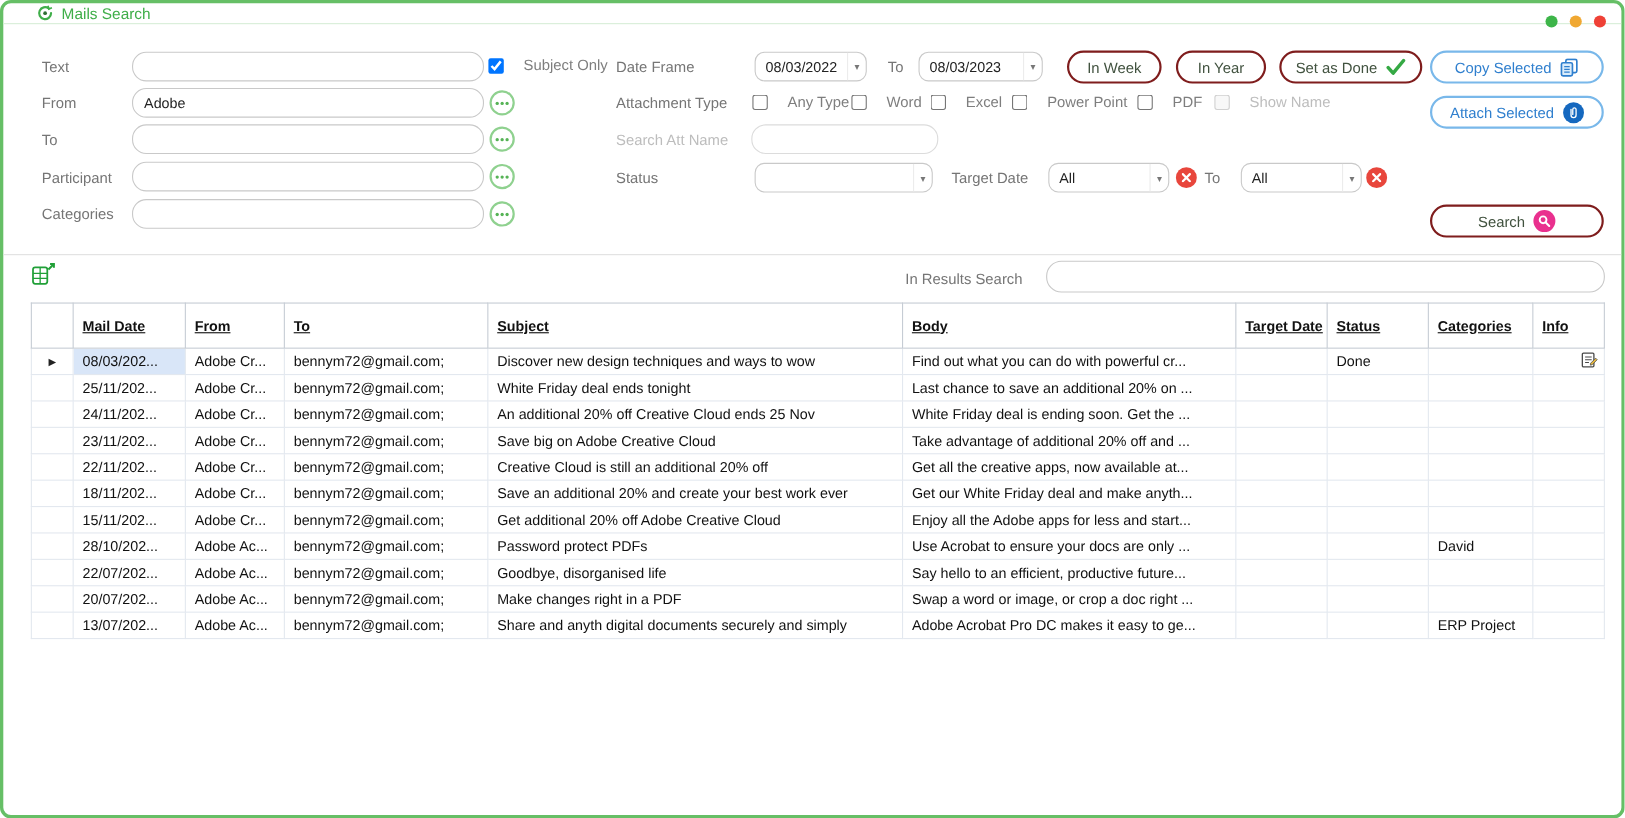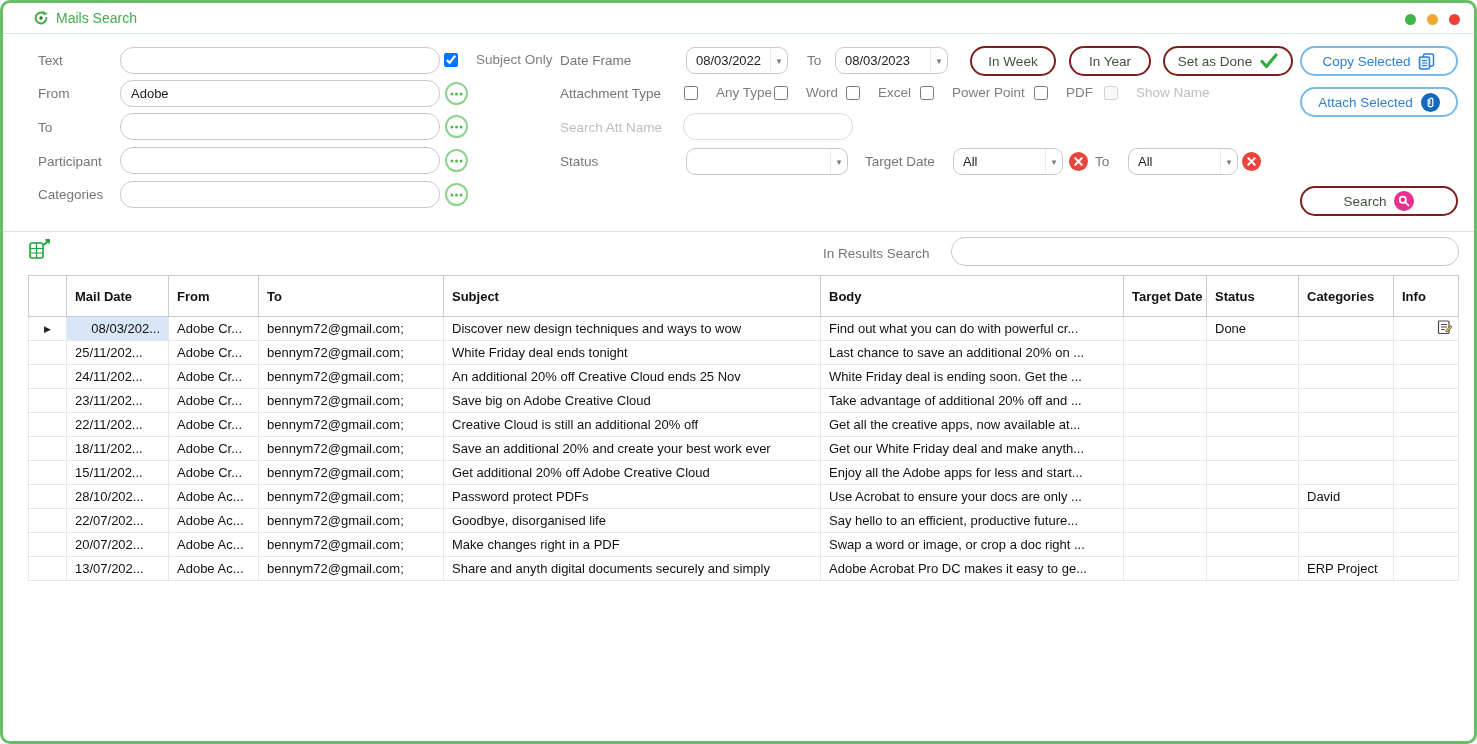--- a/index.html
+++ b/index.html
@@ -3,21 +3,21 @@
 <meta charset="utf-8">
 <style>
   * { margin:0; padding:0; box-sizing:border-box; }
   html,body { background:#fff; }
   body { font-family:"Liberation Sans", sans-serif; }
 
   .window { position:relative; width:1477px; height:744px; border:3px solid #66bf66;
             border-radius:10px; background:#fff; overflow:hidden; }
 
   
-  .titlebar { position:absolute; top:0; left:0; right:0; height:31px;
+  .titlebar { position:absolute; top:0; left:0; right:0; height:19px;
               border-bottom:1px solid #d8eed8; display:flex; align-items:center; padding-left:30px; }
   .app-icon { display:inline-flex; }
   .title-text { color:#3fae49; font-size:14px; margin-left:7px; }
   .traffic { position:absolute; right:14px; top:11px; display:flex; gap:11px; }
   .dot { width:11px; height:11px; border-radius:50%; display:inline-block; cursor:pointer; }
   .dot-green{background:#3db549}.dot-amber{background:#f0a832}.dot-red{background:#ef4136}
 
   
   .lbl { position:absolute; color:#757575; font-size:13.5px; white-space:nowrap; }
   .lbl-disabled { color:#bdbdbd; }
@@ -45,25 +45,25 @@
                 display:flex; align-items:center; justify-content:center; flex:0 0 auto; }
   .attach-ico { width:19px; height:19px; border-radius:50%; background:#1568bf;
                 display:flex; align-items:center; justify-content:center; flex:0 0 auto; }
 
   .sep { position:absolute; left:0; right:0; height:1px; background:#e0e0e0; }
   .excel-btn { position:absolute; background:none; border:none; cursor:pointer; padding:0; }
 
   
   .grid { position:absolute; border-collapse:collapse; table-layout:fixed; font-size:13px; color:#111; background:#fff; }
   .grid th { border:1px solid #c6ccd4; height:41px; padding:0 8px; text-align:left;
-             font-weight:bold; font-size:13px; background:#fff; overflow:hidden; white-space:nowrap; }
+             font-weight:bold; font-size:13px; background:#fff; overflow:hidden; white-space:nowrap;text-decoration:underline; }
   .grid td { border:1px solid #e3e8ef; height:24px; padding:0 8px; white-space:nowrap;
              overflow:hidden; background:#fff; }
   .grid td.c-sel { padding:0; text-align:center; font-size:9px; color:#222; }
-  .grid td.cell-selected { background:#d9e6f8;text-align:right; }
+  .grid td.cell-selected { background:#d9e6f8; }
   .grid td.c-info { padding:0 5px; text-align:right; }
 </style>
 </head>
 <body>
 
 <div class="window">
 
   <div class="titlebar">
     <span class="app-icon">
       <svg width="16" height="16" viewBox="0 0 16 16">

